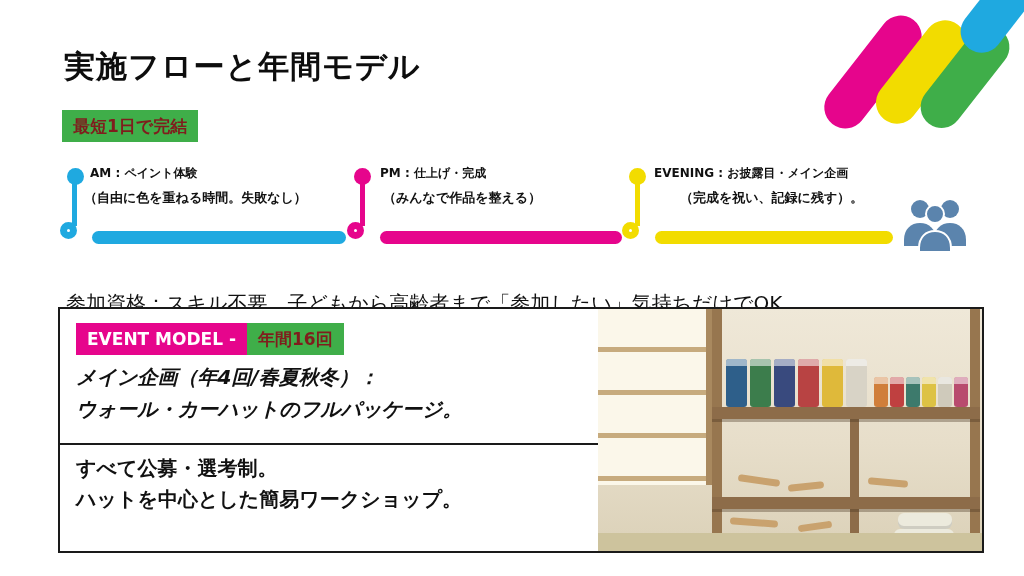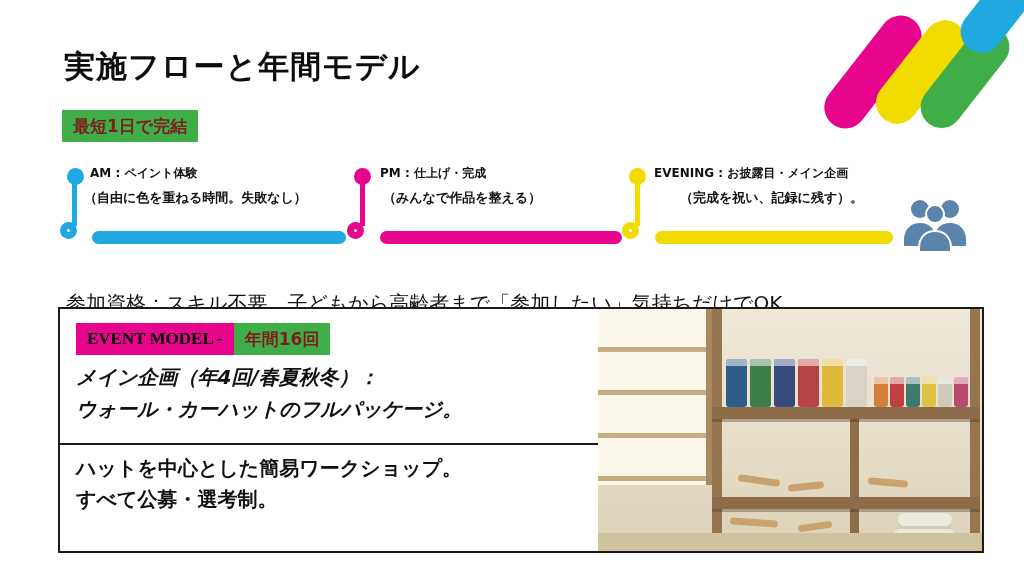--- a/index.html
+++ b/index.html
@@ -21,21 +21,21 @@
   .br-magenta { left:852px; top:6px;  height:132px; background:#e6058c; }
   .br-yellow  { left:900px; top:12px; height:120px; background:#f2dc00; }
   .br-green   { left:944px; top:18px; height:118px; background:#3fae49; }
   .br-cyan    { left:976px; top:-34px; height:92px;  background:#1fa9e0; }
 
   
   .badge-row { position:absolute; display:flex; height:32px; font-size:17px; font-weight:800; }
   .flow-badge-row  { left:62px; top:110px; }
   .badge-part { display:flex; align-items:center; padding:0 11px; white-space:nowrap; }
   .badge-cyan    { background:#1fa9e0; color:#ffffff; }
-  .badge-magenta { background:#e6058c; color:#000000;font-family:Liberation Serif, serif; }
+  .badge-magenta { background:#e6058c; color:#ffffff; }
   .badge-green   { background:#3fae49; color:#7f1d1d; }
 
   
   .dot  { position:absolute; width:17px; height:17px; border-radius:50%; top:168px; }
   .vline{ position:absolute; width:5px; top:180px; height:46px; }
   .ring { position:absolute; width:17px; height:17px; border-radius:50%;
           border:7px solid; background:#fff; top:222px; }
   .hstroke { position:absolute; height:13px; border-radius:8px; top:231px; }
   .c-cyan    { background:#1fa9e0; }
   .c-magenta { background:#e6058c; }
@@ -180,22 +180,22 @@
     </div>
 
     <div class="main-text">
       <div>メイン企画（年4回/春夏秋冬）：</div>
       <div>ウォール・カーハットのフルパッケージ。</div>
     </div>
 
     <div class="divider"></div>
 
     <div class="omakase-text">
+      <div>すべて公募・選考制。</div>
       <div>ハットを中心とした簡易ワークショップ。</div>
-      <div>すべて公募・選考制。</div>
     </div>
 
     <div class="photo">
       <div class="ph-window"></div>
       <div class="ph-post ph-post-l"></div>
       <div class="ph-post ph-post-r"></div>
       <div class="ph-post-m"></div>
       <div class="ph-shelf ph-shelf-top"></div>
       <div class="ph-shelf ph-shelf-low"></div>
       <span class="jar jar-big jb1"></span>

